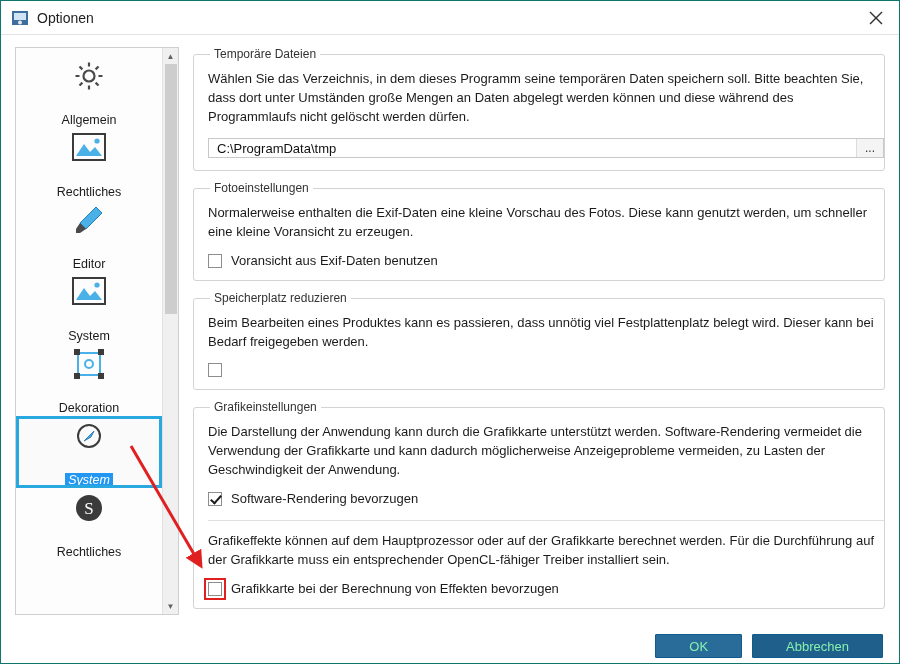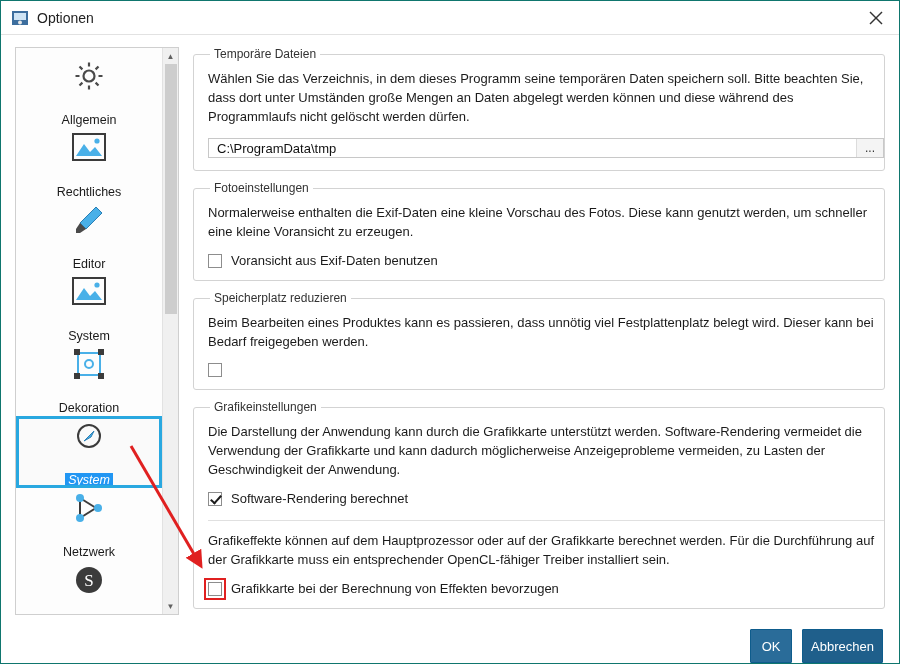--- a/index.html
+++ b/index.html
@@ -257,25 +257,25 @@
     min-height: 62px;
     display: flex;
     align-items: center;
     justify-content: flex-end;
     padding-right: 16px;
     box-sizing: border-box;
     gap: 10px;
   }
   .btn {
     min-width: 42px;
-    height: 34px;
-    padding: 0 8px;
+    height: 24px;
+    padding: 0 33px;
     border: 1px solid #0e5c8c;
     background: #1f5f8b;
-    color: #ffffff;
+    color: #86efac;
     font-size: 13px;
     font-family: "Liberation Sans", sans-serif;
     cursor: default;
     border-radius: 1px;
   }
   .btn.ok { background: #2a6c99; }
   .btn.cancel { background: #1f5f8b; }
 
   
   .annotation {
@@ -378,35 +378,20 @@
         <div class="side-item selected">
           <span class="ico">
             <svg width="34" height="34" viewBox="0 0 34 34">
               <circle cx="17" cy="17" r="11" fill="none" stroke="#3b3b3b" stroke-width="2"></circle>
               <path d="M12 22 L22 12 M22 12 L19 18 L12 22 Z" fill="#49b0e8" stroke="#2a7fb5" stroke-width="1"></path>
             </svg>
           </span>
           <span class="lbl">System</span>
         </div>
 
-        <div class="side-item">
-          <span class="ico">
-            <svg width="34" height="32" viewBox="0 0 34 32">
-              <g stroke="#3b3b3b" stroke-width="2">
-                <line x1="8" y1="6" x2="24" y2="16"></line>
-                <line x1="8" y1="26" x2="24" y2="16"></line>
-                <line x1="8" y1="6" x2="8" y2="26"></line>
-              </g>
-              <circle cx="8" cy="6" r="4" fill="#49b0e8"></circle>
-              <circle cx="8" cy="26" r="4" fill="#49b0e8"></circle>
-              <circle cx="26" cy="16" r="4" fill="#49b0e8"></circle>
-            </svg>
-          </span>
-          <span class="lbl">Netzwerk</span>
-        </div>
 
         <div class="side-item">
           <span class="ico">
             <svg width="30" height="30" viewBox="0 0 30 30">
               <circle cx="15" cy="15" r="13" fill="#3b3b3b"></circle>
               <text x="15" y="21" font-family="Liberation Serif, serif" font-size="17" fill="#ffffff" text-anchor="middle">S</text>
             </svg>
           </span>
           <span class="lbl">Rechtliches</span>
         </div>
@@ -446,21 +431,21 @@
         <div class="check-row">
           <span class="cbox"></span>
         </div>
       </fieldset>
 
       <fieldset class="group">
         <legend>Grafikeinstellungen</legend>
         <p class="desc">Die Darstellung der Anwendung kann durch die Grafikkarte unterstützt werden. Software-Rendering vermeidet die Verwendung der Grafikkarte und kann dadurch möglicherweise Anzeigeprobleme vermeiden, zu Lasten der Geschwindigkeit der Anwendung.</p>
         <div class="check-row">
           <span class="cbox checked"></span>
-          <span class="check-label">Software-Rendering berechnet</span>
+          <span class="check-label">Software-Rendering bevorzugen</span>
         </div>
         <hr class="hr">
         <p class="desc">Grafikeffekte können auf dem Hauptprozessor oder auf der Grafikkarte berechnet werden. Für die Durchführung auf der Grafikkarte muss ein entsprechender OpenCL-fähiger Treiber installiert sein.</p>
         <div class="check-row">
           <span class="cbox highlight"></span>
           <span class="check-label">Grafikkarte bei der Berechnung von Effekten bevorzugen</span>
         </div>
       </fieldset>
 
     </div>

